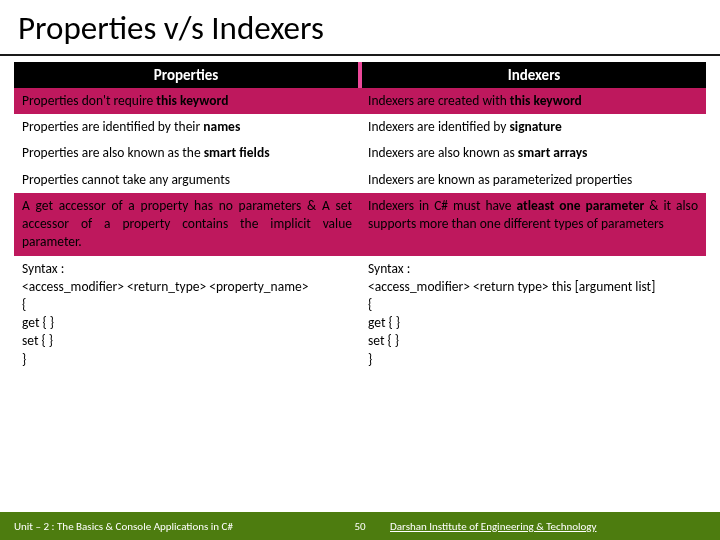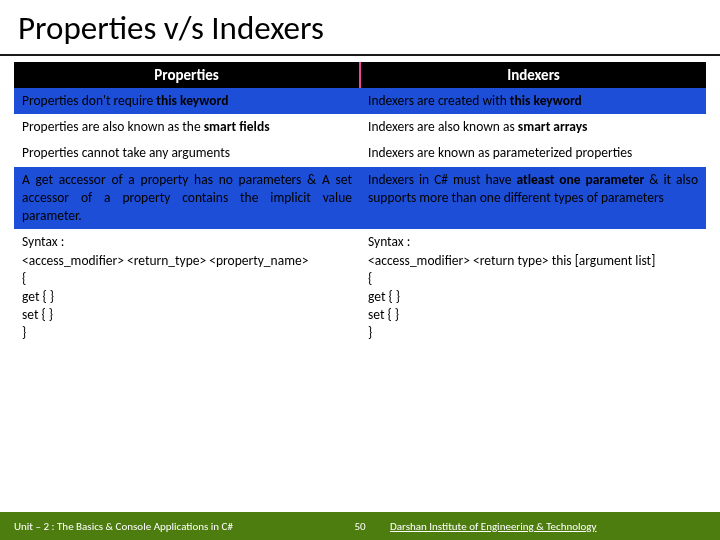--- a/index.html
+++ b/index.html
@@ -3,23 +3,23 @@
 <meta charset="utf-8">
 <style>
   * { margin: 0; padding: 0; box-sizing: border-box; }
   html, body { width: 720px; height: 540px; font-family: Calibri, Arial, sans-serif; background: #fff; color: #000; }
   .slide { width: 720px; height: 540px; display: flex; flex-direction: column; }
   .title { font-size: 33px; font-weight: 400; padding: 8px 18px 6px 18px; }
   .rule { border-bottom: 2px solid #1a1a1a; margin: 0 0 6px 0; }
   .table-wrap { flex: 1; padding: 0 14px 0 14px; }
   table { width: 100%; border-collapse: collapse; table-layout: fixed; }
   th { background: #000; color: #ffffff; font-weight: 700; font-size: 15px; padding: 4px 6px; text-align: center; }
-  th + th { border-left: 2px solid #ec4899; margin-left: 33px; }
+  th + th { border-left: 4px solid #ec4899; margin-left: 33px; }
   td { font-size: 13.5px; padding: 4px 8px; vertical-align: top; line-height: 1.35; }
-  tr.light td { background: #1d4ed8; }
+  tr.light td { background: #be185d; }
   tr.white td { background: #fff; }
   .bold { font-weight: 700; }
   .justify { text-align: justify; }
   .footer { background: #4d7c0f; color: #fff; display: flex; align-items: center; font-size: 11px; height: 28px; padding: 0 14px; }
   .footer .left { flex: 1; text-align: left; }
   .footer .mid { flex: 0 0 60px; text-align: center; }
   .footer .right { flex: 1; text-align: left; text-decoration: underline; }
 </style>
 </head>
 <body>
@@ -31,20 +31,24 @@
   <div class="table-wrap">
     <table>
       <tbody>
           <tr>
         <th>Properties</th>
         <th>Indexers</th>
       </tr>
       <tr class="light">
         <td>Properties don't require <span class="bold">this keyword</span></td>
         <td>Indexers are created with <span class="bold">this keyword</span></td>
+      </tr>
+      <tr class="white">
+        <td>Properties are identified by their <span class="bold">names</span></td>
+        <td>Indexers are identified by <span class="bold">signature</span></td>
       </tr>
       <tr class="white">
         <td>Properties are also known as the <span class="bold">smart fields</span></td>
         <td>Indexers are also known as <span class="bold">smart arrays</span></td>
       </tr>
       <tr class="white">
         <td>Properties cannot take any arguments</td>
         <td class="justify">Indexers are known as parameterized properties</td>
       </tr>
       <tr class="light">

